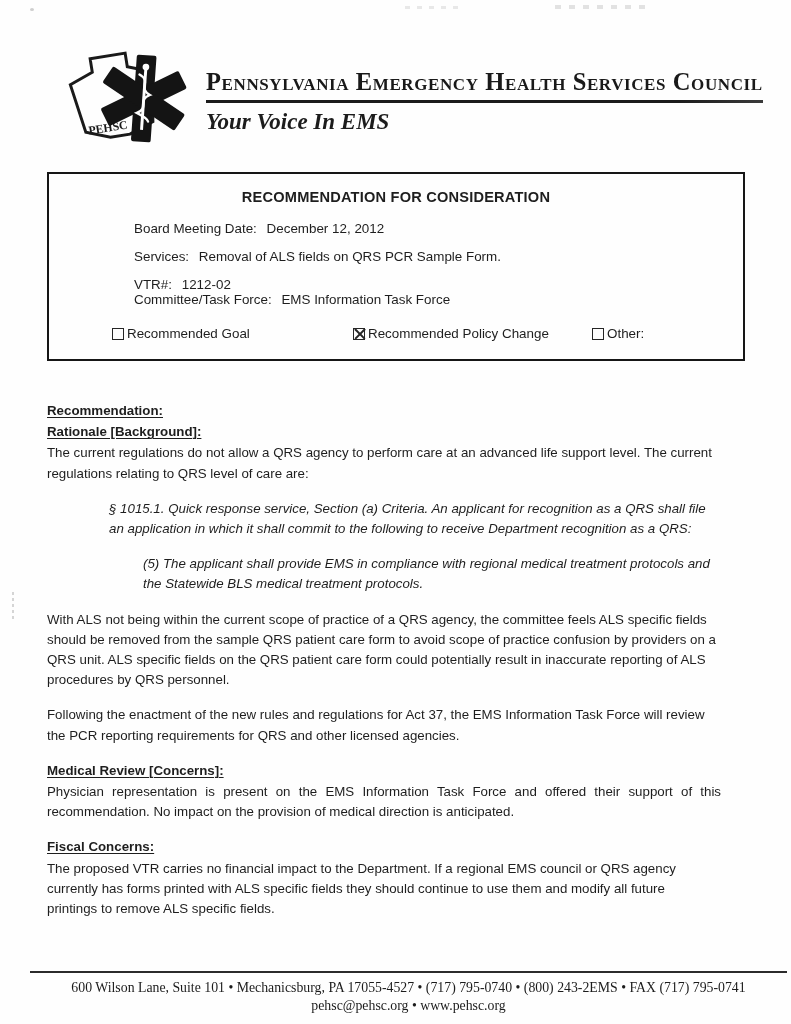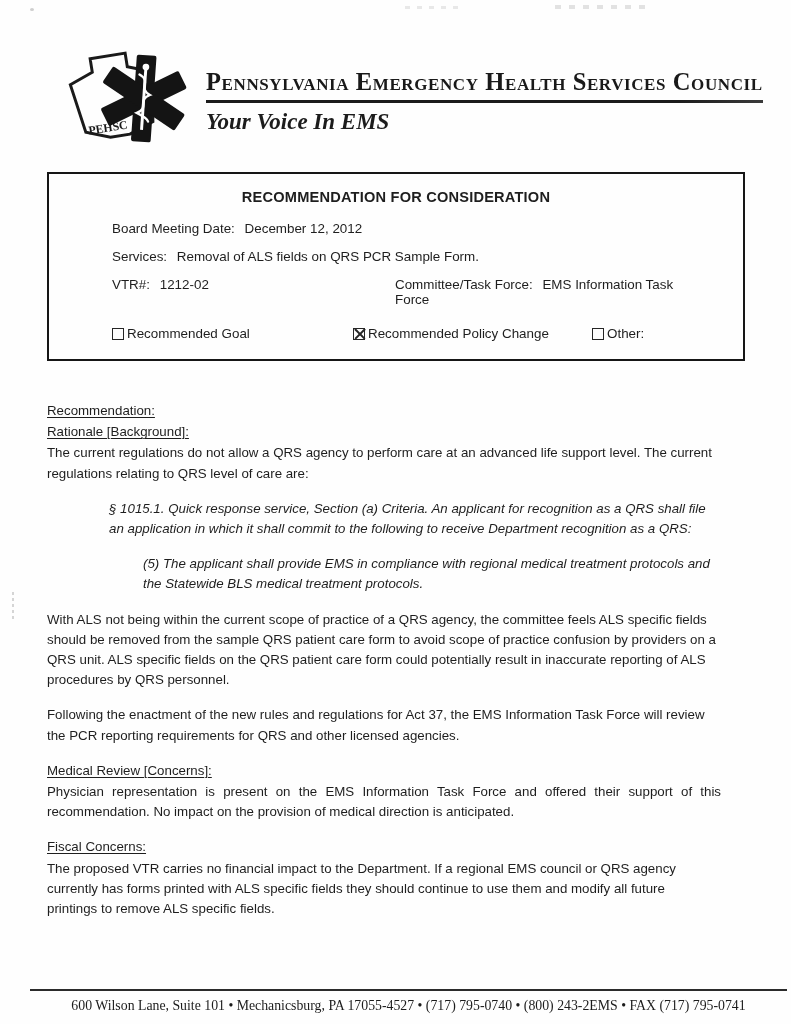--- a/index.html
+++ b/index.html
@@ -50,23 +50,23 @@
     background: #fefefe;
   }
   .form-title {
     text-align: center;
     font-weight: 700;
     font-size: 14.6px;
     letter-spacing: 0.2px;
     margin-bottom: 16px;
   }
   .form-row { padding: 0 40px 0 63px; font-size: 13.4px; margin-bottom: 13px; }
-  .form-row .lbl { display: inline; }
+  .form-row .lbl { display: inline; margin-left: 22px; }
   .form-row .val { display: inline; margin-left: 6px; margin-top: 8px; }
-  .row-split { display: flex; }
+  .row-split { display: flex; flex-direction: column; }
   .row-split .cell-left { width: 283px; flex: none; }
   .checkbox-row {
     display: flex;
     align-items: center;
     padding: 6px 40px 0 63px;
     font-size: 13.4px;
   }
   .cb-item { display: flex; align-items: center; }
   .cb-item:nth-child(1) { width: 218px; }
   .cb-item:nth-child(2) { width: 262px; padding-left: 23px; }
@@ -88,21 +88,21 @@
   }
   .checkbox.checked::before { transform: rotate(45deg); }
   .checkbox.checked::after  { transform: rotate(-45deg); }
   
   .doc-body {
     margin: 40px 70px 0 47px;
     font-size: 13.3px;
     line-height: 1.52;
   }
   .sec-heading {
-    font-weight: 400;
+    font-weight: 700;
     text-decoration: underline;
     text-decoration-thickness: 1.4px;
     text-underline-offset: 2px;
     margin-bottom: 1px;
   }
   .para { margin-bottom: 15px; }
   .quote {
     font-style: italic;
     margin: 0 10px 15px 62px;
   }
@@ -223,15 +223,16 @@
     <div class="sec-heading">Medical Review [Concerns]:</div>
     <div class="para justified">Physician representation is present on the EMS Information Task Force and offered their support of this recommendation.  No impact on the provision of medical direction is anticipated.</div>
 
     <div class="sec-heading">Fiscal Concerns:</div>
     <div class="para fiscal-text">The proposed VTR carries no financial impact to the Department.   If a regional EMS council or QRS agency currently has forms printed with ALS specific fields they should continue to use them and modify all future printings to remove ALS specific fields.</div>
 
   </div>
 
   <div class="footer">
     <div class="line1">600 Wilson Lane, Suite 101 • Mechanicsburg, PA 17055-4527 • (717) 795-0740 • (800) 243-2EMS • FAX (717) 795-0741</div>
+    <div class="line2">pehsc@pehsc.org • www.pehsc.org</div>
   </div>
 
 </div>
 
 </body></html>

